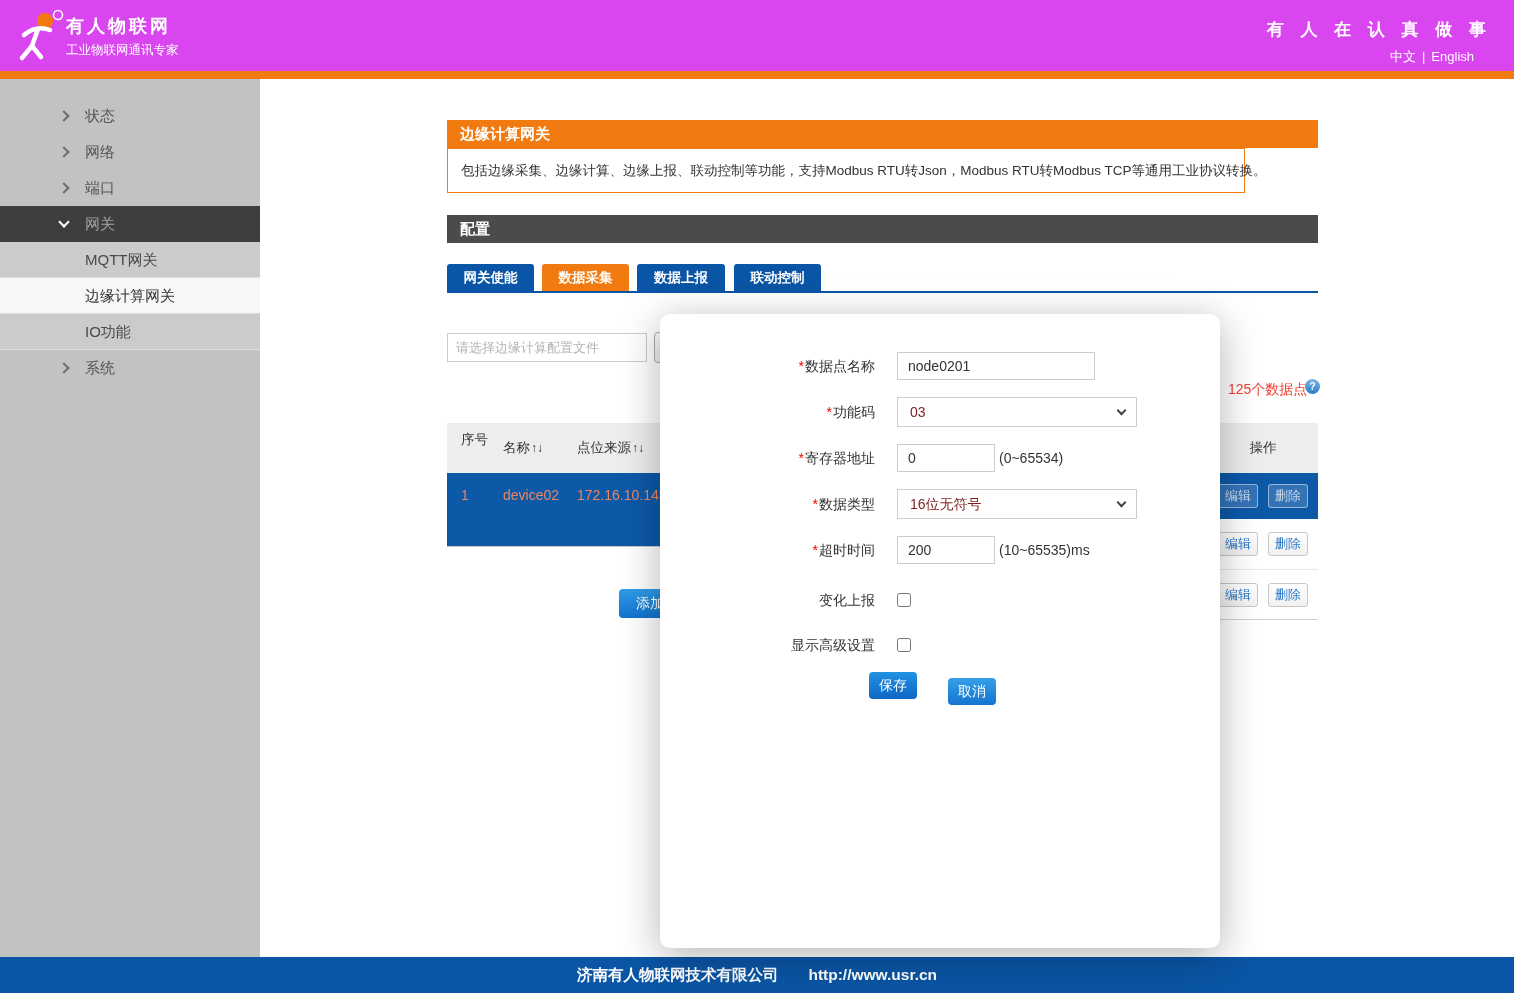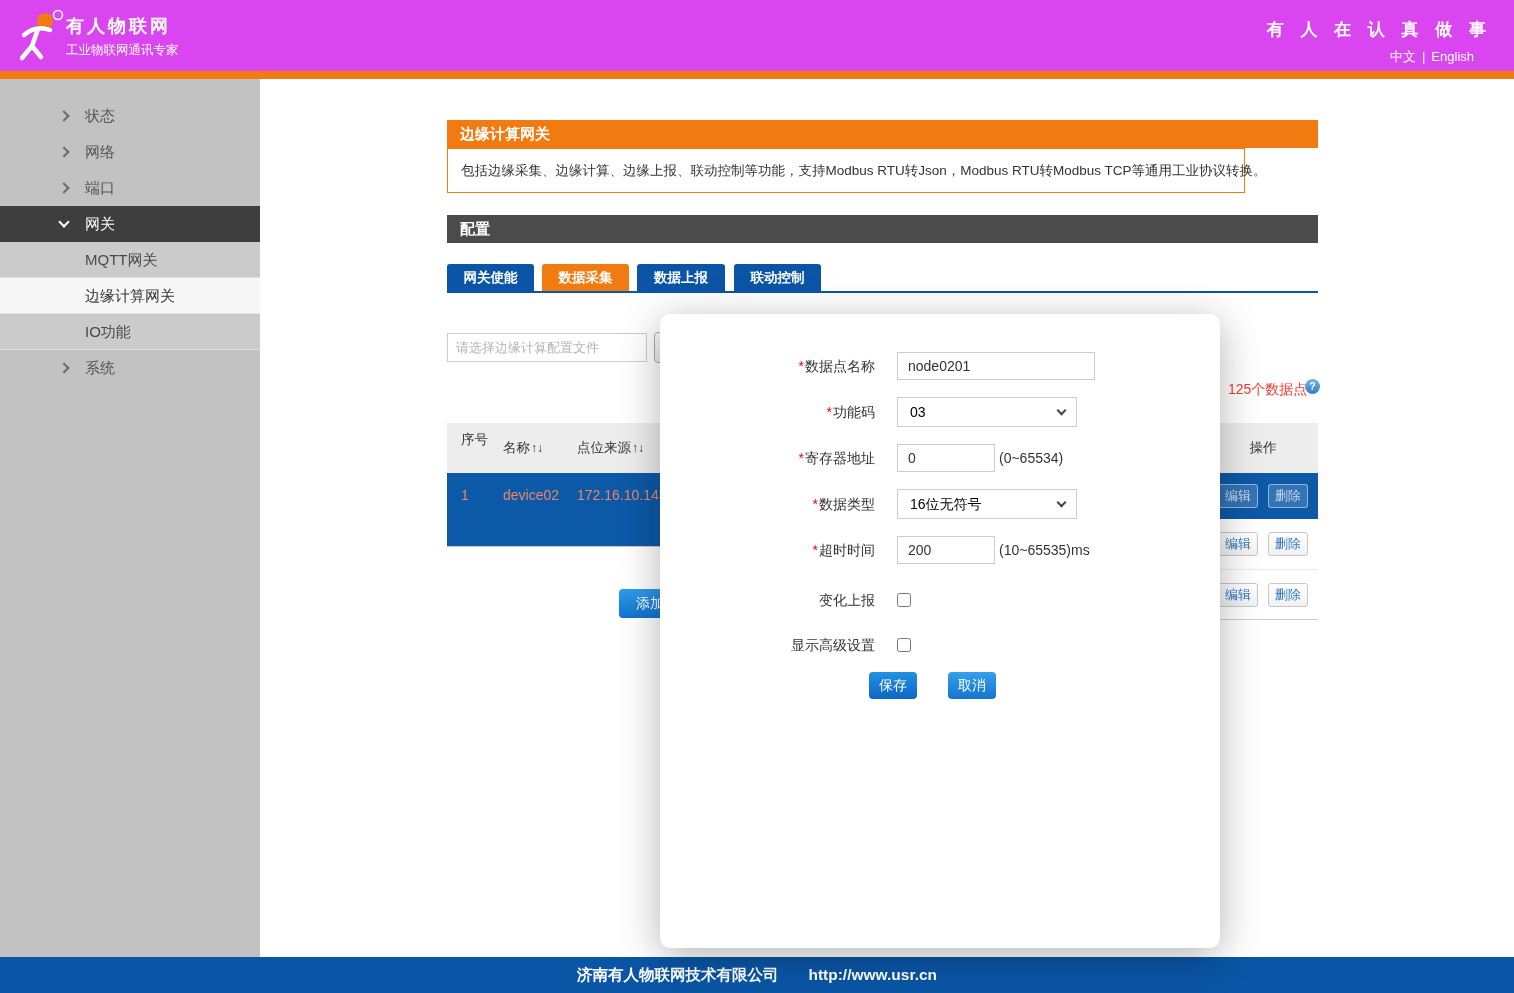--- a/index.html
+++ b/index.html
@@ -16,21 +16,21 @@
   .lang { position:absolute; right:40px; top:48px; color:#fff; font-size:13px; }
   .lang span { cursor:pointer; }
   .lang .sep { margin:0 6px; }
 
   
   .sidebar { position:absolute; left:0; top:79px; width:260px; height:878px; background:#c2c2c2; }
   .side-item { position:relative; height:36px; line-height:36px; font-size:15px; color:#555; cursor:pointer; }
   .side-item .lbl { position:absolute; left:85px; }
   .chev { position:absolute; left:60px; top:14px; width:8px; height:8px; border-top:2px solid #6e6e6e; border-right:2px solid #6e6e6e; transform:rotate(45deg); }
   .chev.down { transform:rotate(135deg); border-color:#fff; top:12px; }
-  .side-item.active-parent { background:#3e3e3e; color:#ffffff; }
+  .side-item.active-parent { background:#3e3e3e; color:#a3a3a3; }
   .side-sub { position:relative; height:36px; line-height:36px; font-size:15px; color:#4a4a4a; background:#cbcbcb; border-bottom:1px solid #dedede; cursor:pointer; }
   .side-sub .lbl { position:absolute; left:85px; }
   .side-sub.active { background:#f7f7f7; color:#333; }
 
   
   .banner-title { position:absolute; left:447px; top:120px; width:871px; height:28px; line-height:28px; background:#f17a11; color:#fff; font-size:15px; font-weight:bold; padding-left:13px; }
   .banner-desc { position:absolute; left:447px; top:148px; width:798px; height:45px; line-height:43px; background:#fff; border:1px solid #f17a11; color:#333; font-size:13.5px; padding-left:13px; white-space:nowrap; }
   .config-bar { position:absolute; left:447px; top:215px; width:871px; height:28px; line-height:28px; background:#4b4b4b; color:#fff; font-size:15px; font-weight:bold; padding-left:13px; }
 
   .tab { position:absolute; top:264px; height:27px; line-height:27px; text-align:center; color:#fff; font-size:13.5px; font-weight:bold; background:#0a55a5; border-radius:3px 3px 0 0; cursor:pointer; }
@@ -68,27 +68,27 @@
   .mini-btn.ghost { background:rgba(255,255,255,0.16); border:1px solid rgba(225,235,245,0.55); color:#c9d9ec; }
 
   
   .modal { position:absolute; left:660px; top:314px; width:560px; height:634px; background:#fff; border-radius:10px; box-shadow:0 8px 40px rgba(0,0,0,0.30); z-index:10; }
   .m-row { position:absolute; left:0; width:100%; height:30px; }
   .m-label { position:absolute; left:0; top:0; width:215px; text-align:right; font-size:14px; color:#333; line-height:30px; }
   .req { color:#f00000; margin-right:1px; }
   .m-input { position:absolute; left:237px; top:1px; height:28px; border:1px solid #ccc; font-size:14px; color:#333; padding:0 10px; font-family:"Liberation Sans",sans-serif; }
   .m-input.wide { width:198px; }
   .m-input.narrow { width:98px; }
-  .m-select { position:absolute; left:237px; top:0; width:180px; height:30px; border:1px solid #ccc; font-size:14px; color:#000000; line-height:28px; padding-left:12px; cursor:pointer; background:#fff; }
+  .m-select { position:absolute; left:237px; top:0; width:240px; height:30px; border:1px solid #ccc; font-size:14px; color:#7f1d1d; line-height:28px; padding-left:12px; cursor:pointer; background:#fff; }
   .m-select .sel-chev { position:absolute; right:11px; top:9px; width:7px; height:7px; border-right:2px solid #444; border-bottom:2px solid #444; transform:rotate(45deg); }
   .m-hint { position:absolute; left:339px; top:0; font-size:14px; color:#333; line-height:30px; white-space:nowrap; }
   .m-check { position:absolute; left:237px; top:8px; width:14px; height:14px; cursor:pointer; }
   .m-btn { position:absolute; top:0; height:27px; border:none; border-radius:4px; color:#fff; font-size:14px; cursor:pointer; font-family:"Liberation Sans",sans-serif; }
   .m-btn.save { left:209px; width:48px; background:linear-gradient(#2292e2,#0e66c4); }
-  .m-btn.cancel { left:288px; width:48px; background:linear-gradient(#36a0e8,#1474d0); }
+  .m-btn.cancel { left:288px; width:48px; background:linear-gradient(#36a0e8,#1474d0);margin-top:6px; }
 
   
   .footer { position:absolute; left:0; top:957px; width:1514px; height:36px; background:#0a55a5; color:#fff; display:flex; align-items:center; justify-content:center; gap:30px; font-size:15.5px; font-weight:bold; }
   .footer a { color:#fff; text-decoration:none; }
 </style>
 </head>
 <body>
 
 <div class="header">
   <svg class="logo" viewBox="0 0 54 56">

